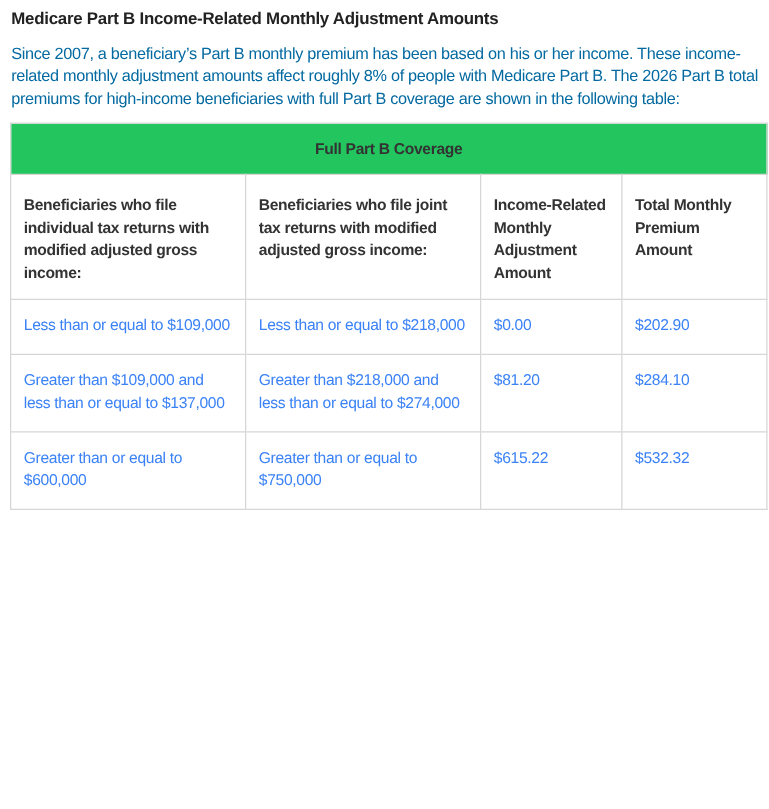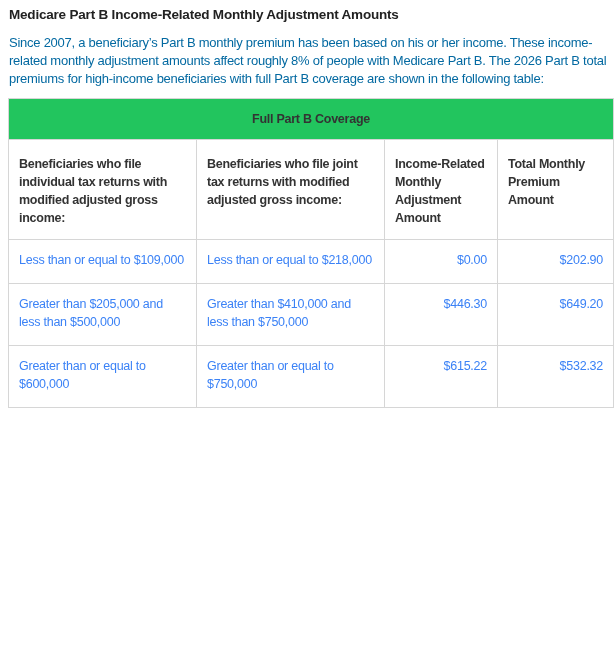--- a/index.html
+++ b/index.html
@@ -25,21 +25,21 @@
     border: 1px solid #d6d6d6; vertical-align: top;
     font-size: 12.5px; line-height: 18px; letter-spacing: -0.25px;
   }
   th.band {
     background: #22c55e; font-weight: bold; text-align: center; height: 40px;
     padding: 0; vertical-align: middle; color: #333;
   }
   th.colh { font-weight: bold; text-align: left; padding: 15px 10px 12px 10px; color: #333; }
   th.colh.center { text-align: left; }
   td { padding: 11px 10px 14px 10px; color: #3b82f6; }
-  td.center { text-align: right; }
+  td.center { text-align: left; }
   col.c1 { width: 188px; }
   col.c2 { width: 188px; }
   col.c3 { width: 113px; }
   col.c4 { width: 116px; }
 </style>
 </head>
 <body>
 
 <div class="wrap">
   <div class="title">Medicare Part B Income-Related Monthly Adjustment Amounts</div>
@@ -64,24 +64,24 @@
       </tr>
     </thead>
     <tbody>
       <tr>
         <td>Less than or equal to $109,000</td>
         <td>Less than or equal to $218,000</td>
         <td class="center">$0.00</td>
         <td class="center">$202.90</td>
       </tr>
       <tr>
-        <td>Greater than $205,000 and less than $500,000</td>
-        <td>Greater than $410,000 and less than $750,000</td>
-        <td class="center">$446.30</td>
-        <td class="center">$649.20</td>
+        <td>Greater than $109,000 and less than or equal to $137,000</td>
+        <td>Greater than $218,000 and less than or equal to $274,000</td>
+        <td class="center">$81.20</td>
+        <td class="center">$284.10</td>
       </tr>
       <tr>
         <td>Greater than or equal to $600,000</td>
         <td>Greater than or equal to $750,000</td>
         <td class="center">$615.22</td>
         <td class="center">$532.32</td>
       </tr>
     </tbody>
   </table>
 </div>

